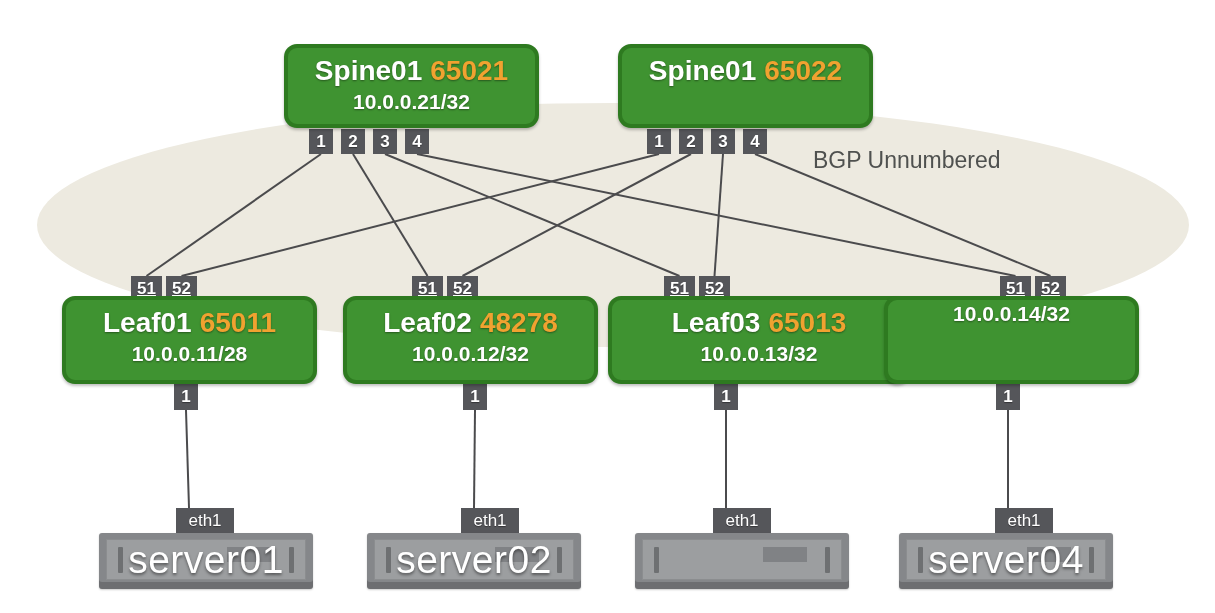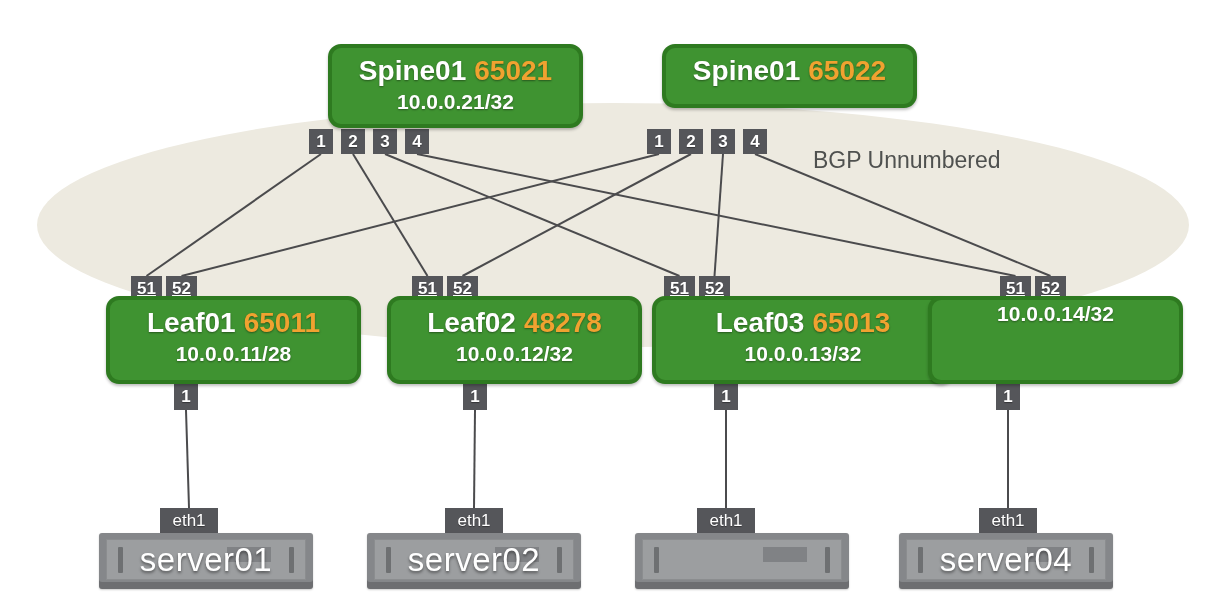--- a/index.html
+++ b/index.html
@@ -6,55 +6,54 @@
   #canvas{position:relative;width:1215px;height:613px;background:#fff;overflow:hidden;}
   #wires{position:absolute;left:0;top:0;z-index:0;}
 
   
   .switch{
     position:absolute;box-sizing:border-box;z-index:2;
     background:var(--switch_fill,#3f9331);
     border:4px solid var(--switch_border,#2e7a20);
     border-radius:13px;text-align:center;color:#fff;
     box-shadow:0 2px 3px rgba(0,0,0,.25);
-    margin-left:44px;
   }
   .switch .name{font-size:28px;font-weight:bold;line-height:34px;margin-top:6px;
     text-shadow:0 1px 2px rgba(0,0,0,.4);white-space:nowrap;}
   .switch .asn{color:var(--asn_text,#f0a230);margin-left:8px;}
   .switch .ip{font-size:21px;font-weight:bold;line-height:28px;text-shadow:0 1px 2px rgba(0,0,0,.4);}
 
   
   .port{
     position:absolute;z-index:1;box-sizing:border-box;
     background:var(--port_bg,#55565a);color:var(--port_text,#fff);
     font-size:17px;font-weight:bold;text-align:center;
     text-shadow:0 1px 1px rgba(0,0,0,.4);
   }
   .port.p-spine{width:24px;height:25px;line-height:25px;top:129px;}
   .port.p-up{width:31px;height:25px;line-height:25px;top:276px;text-decoration:underline;}
   .port.p-down{width:24px;height:26px;line-height:26px;top:384px;}
-  .port.p-eth{width:58px;height:25px;line-height:25px;top:508px;font-weight:normal;}
+  .port.p-eth{width:58px;height:25px;line-height:25px;top:508px;font-weight:normal;margin-left:16px;}
 
   
   .server{
     position:absolute;top:533px;width:214px;height:56px;z-index:2;
     background:var(--server_outer,#85878a);border-radius:3px;
     box-shadow:inset 0 -7px 0 rgba(0,0,0,.18), 0 1px 2px rgba(0,0,0,.2);
   }
   .server .chassis{
     position:absolute;left:7px;right:7px;top:6px;bottom:9px;
     background:var(--server_inner,#9c9ea0);border:1px solid #8b8d8f;
     display:flex;align-items:center;justify-content:center;
   }
   .server .handle{position:absolute;top:50%;margin-top:-13px;width:5px;height:26px;background:#6e7072;border-radius:1px;}
   .server .handle.hl{left:11px;} .server .handle.hr{right:11px;}
   .server .bay{position:absolute;right:34px;top:7px;width:44px;height:15px;background:#808285;}
   .server .label{
-    position:relative;z-index:1;color:var(--server_text,#fff);font-size:33px;line-height:31px;
+    position:relative;z-index:1;color:var(--server_text,#fff);font-size:39px;line-height:31px;
     text-shadow:0 2px 3px rgba(0,0,0,.45);letter-spacing:.5px;white-space:nowrap;
   }
 
   
   .note{position:absolute;left:813px;top:147px;z-index:1;font-size:23px;color:var(--note_text,#4f514f);white-space:nowrap;}
 </style>
 </head>
 <body>
 
 <div id="canvas" style="--switch_fill: #3f9331; --switch_border: #2e7a20; --asn_text: #f0a230; --port_bg: #55565a; --port_text: #ffffff; --wire: #4b4b4d; --fabric_ellipse: #edeae0; --note_text: #4f514f; --server_outer: #85878a; --server_inner: #9c9ea0; --server_text: #ffffff;">
@@ -74,21 +73,21 @@
       <line x1="726" y1="410" x2="726" y2="508" stroke="#4b4b4d" stroke-width="2"></line>
       <line x1="1008" y1="410" x2="1008" y2="508" stroke="#4b4b4d" stroke-width="2"></line>
     </svg>
 
   <div class="note">BGP Unnumbered</div>
 
   <div class="switch" style="left:284px;top:44px;width:255px;height:84px">
     <div class="name"><span>Spine01</span><span class="asn">65021</span></div>
     <div class="ip">10.0.0.21/32</div>
   </div>
-  <div class="switch" style="left:618px;top:44px;width:255px;height:64px">
+  <div class="switch" style="left:618px;top:44px;width:255px;height:84px">
     <div class="name"><span>Spine01</span><span class="asn">65022</span></div>
   </div>
 
   <div class="port p-spine" style="left:309px">1</div>
   <div class="port p-spine" style="left:341px">2</div>
   <div class="port p-spine" style="left:373px">3</div>
   <div class="port p-spine" style="left:405px">4</div>
   <div class="port p-spine" style="left:647px">1</div>
   <div class="port p-spine" style="left:679px">2</div>
   <div class="port p-spine" style="left:711px">3</div>

